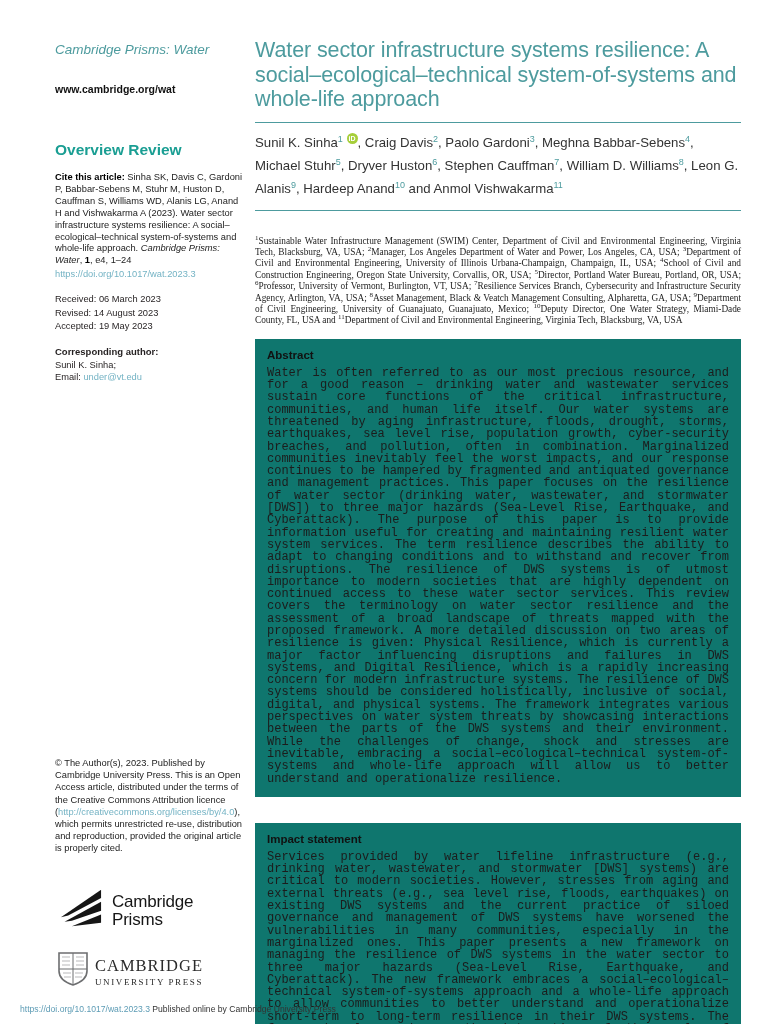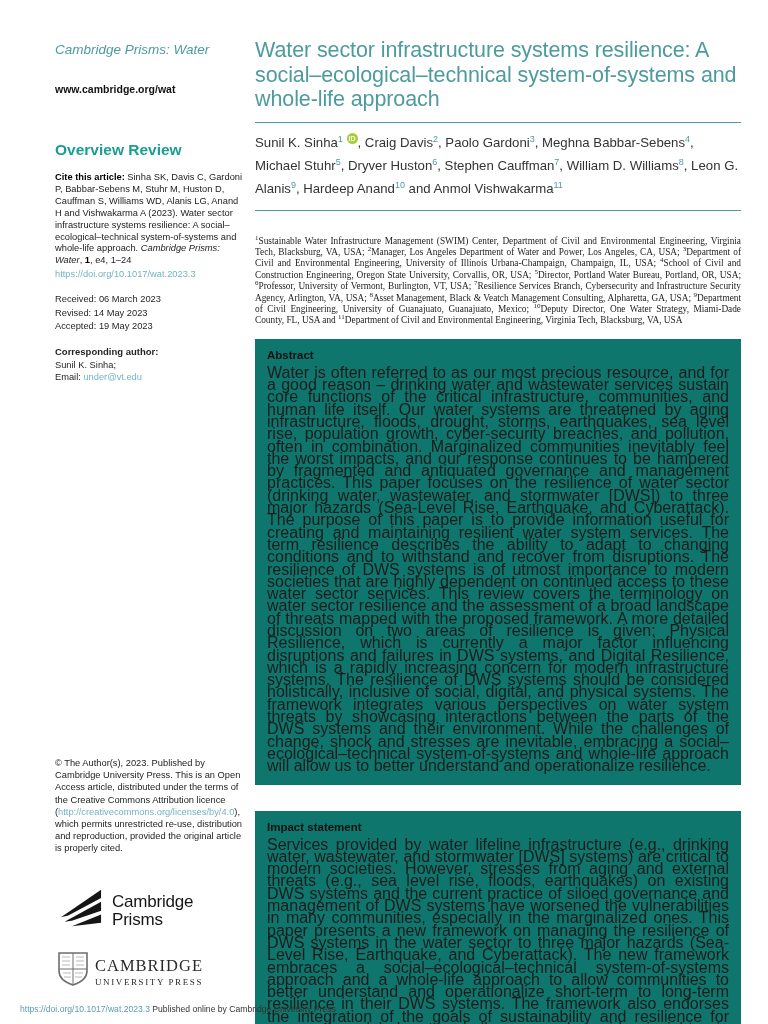--- a/index.html
+++ b/index.html
@@ -35,42 +35,42 @@
   .authors { font-size:13.2px; line-height:23px; color:#333; margin-top:8px; }
   .authors sup { color:#4d9b9e; font-size:9px; }
   .orcid { display:inline-block; width:11px; height:11px; border-radius:50%; background:#a6ce39; color:#fff; font-size:7px; font-weight:bold; text-align:center; line-height:11px; vertical-align:super; font-style:normal; }
   .affils { font-family:"Liberation Serif", serif; font-size:9.3px; line-height:11.4px; text-align:justify; margin-top:25px; color:#1c1c1c; }
   .affils sup { font-size:7px; }
 
   .graybox { background:#0f766e; padding:10px 12px 12px 12px; }
   .abstract-box { margin-top:12px; }
   .impact-box { margin-top:26px; }
   .box-h { font-size:11.5px; font-weight:bold; color:#111; margin-bottom:6px; }
-  .box-b { font-family:Liberation Sans, sans-serif; font-size:16px; line-height:12.3px; text-align:justify; color:#1c1c1c; }
+  .box-b { font-family:Liberation Mono, monospace; font-size:12px; line-height:12.3px; text-align:justify; color:#1c1c1c; }
 
   
   .footer { position:absolute; left:20px; top:1004px; font-size:8.6px; color:#333; }
   .footer a { color:#5d9cb5; text-decoration:none; }
 
   sup { line-height:0; }
 </style>
 </head>
 <body>
 
 <div class="page">
 
   <aside class="sidebar">
     <div class="journal-name">Cambridge Prisms: Water</div>
     <div class="journal-url">www.cambridge.org/wat</div>
     <div class="article-type">Overview Review</div>
     <p class="cite"><strong>Cite this article:</strong> Sinha SK, Davis C, Gardoni P, Babbar-Sebens M, Stuhr M, Huston D, Cauffman S, Williams WD, Alanis LG, Anand H and Vishwakarma A (2023). Water sector infrastructure systems resilience: A social–ecological–technical system-of-systems and whole-life approach. <em>Cambridge Prisms: Water</em>, <strong>1</strong>, e4, 1–24</p>
     <a class="link cite-doi" href="#">https://doi.org/10.1017/wat.2023.3</a>
     <div class="history">
       <div>Received: 06 March 2023</div>
-      <div>Revised: 14 May 2023</div>
+      <div>Revised: 14 August 2023</div>
       <div>Accepted: 19 May 2023</div>
     </div>
     <div class="ca">
       <div class="ca-h">Corresponding author:</div>
       <div>Sunil K. Sinha;</div>
       <div><span>Email: </span><a class="link" href="#">under@vt.edu</a></div>
     </div>
   </aside>
 
   <p class="copyright"><span>© The Author(s), 2023. Published by Cambridge University Press. This is an Open Access article, distributed under the terms of the Creative Commons Attribution licence (</span><a class="link" href="#">http://creativecommons.org/licenses/by/4.0</a><span>), which permits unrestricted re-use, distribution and reproduction, provided the original article is properly cited.</span></p>

